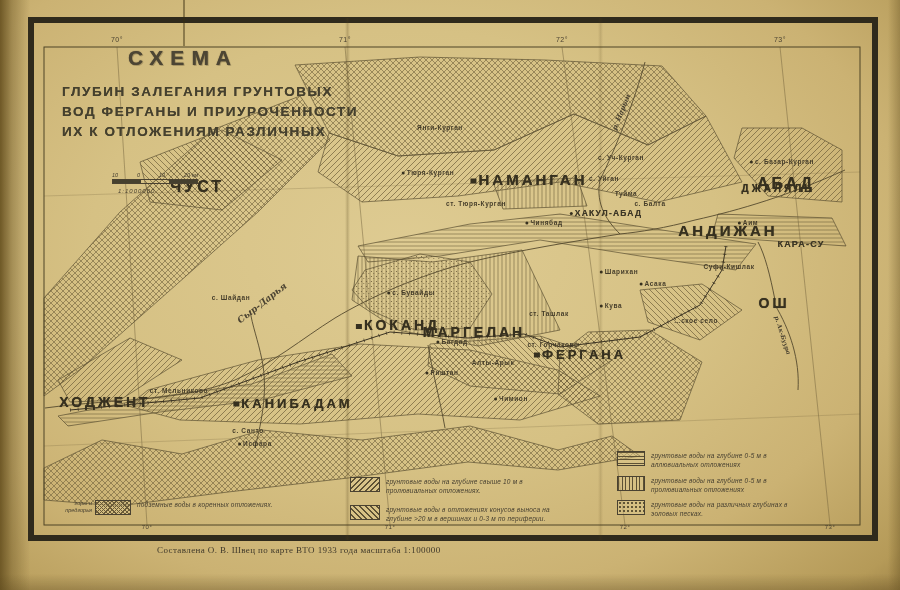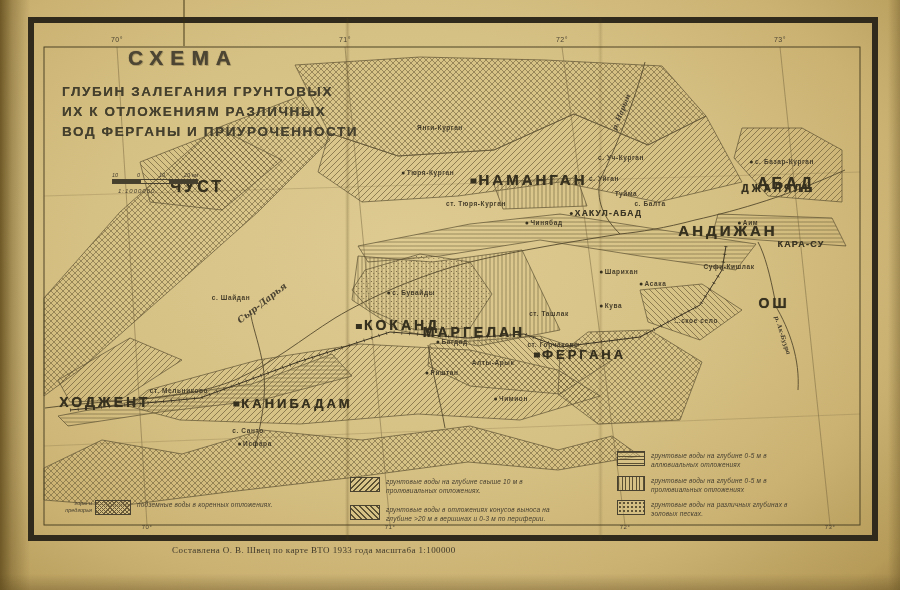--- a/index.html
+++ b/index.html
@@ -64,21 +64,21 @@
     repeating-linear-gradient(135deg,transparent 0 2px,#6b5b38 2px 3px);}
   .sw-dr{background-image:repeating-linear-gradient(135deg,transparent 0 2.5px,#5d5134 2.5px 4px);}
   .sw-dl{background-image:repeating-linear-gradient(45deg,transparent 0 2.5px,#5d5134 2.5px 4px);}
   .sw-hl{background-image:repeating-linear-gradient(to bottom,#5d5134 0 1px,transparent 1px 3.5px);}
   .sw-vl{background-image:repeating-linear-gradient(to right,#5d5134 0 1px,transparent 1px 3.5px);}
   .sw-dt{background-image:radial-gradient(#5d5134 .7px,transparent .9px);background-size:4px 4px;}
   .leg-text{font-size:6.5px;font-style:italic;line-height:9px;margin-left:6px;letter-spacing:.2px;}
 
   
   .caption{position:absolute;left:157px;top:546px;font-family:"Liberation Serif",serif;
-    font-size:9px;line-height:9.5px;color:#3f382a;letter-spacing:.4px;margin-left:15px;}
+    font-size:9px;line-height:9.5px;color:#3f382a;letter-spacing:.4px;}
 </style>
 </head>
 <body>
 
 <div id="stage">
 
   <svg width="900" height="590" viewBox="0 0 900 590">
     <defs>
       <pattern id="xh" width="6" height="6" patternUnits="userSpaceOnUse">
         <path d="M0,6 L6,0 M0,0 L6,6" stroke="#6f5f3a" stroke-width="0.6"></path>
@@ -207,22 +207,22 @@
       <div class="maplabel minor" style="left: 248px; top: 430px; transform: translate(-50%, -50%) rotate(0deg);"><span>с. Санто</span></div>
       <div class="maplabel minor" style="left: 255px; top: 443px; transform: translate(-50%, -50%) rotate(0deg);"><span class="sym dot"></span><span>Исфара</span></div>
       <div class="maplabel river" style="left: 262px; top: 303px; font-size: 9px; transform: translate(-50%, -50%) rotate(-38deg);"><span>Сыр-Дарья</span></div>
       <div class="maplabel river" style="left: 621px; top: 112px; font-size: 7px; transform: translate(-50%, -50%) rotate(-68deg);"><span>р. Нарын</span></div>
       <div class="maplabel river" style="left: 783px; top: 335px; font-size: 6px; transform: translate(-50%, -50%) rotate(72deg);"><span>р. Ак-Буура</span></div>
     </div>
 
   <div class="title-block">
     <div class="t-head">СХЕМА</div>
     <div class="t-line">ГЛУБИН ЗАЛЕГАНИЯ ГРУНТОВЫХ</div>
+    <div class="t-line">ВОД ФЕРГАНЫ И ПРИУРОЧЕННОСТИ</div>
     <div class="t-line">ИХ К ОТЛОЖЕНИЯМ РАЗЛИЧНЫХ</div>
-    <div class="t-line">ВОД ФЕРГАНЫ И ПРИУРОЧЕННОСТИ</div>
   </div>
 
   <div class="scalebar">
     <div class="ticks">
       <span>10</span>
       <span>0</span>
       <span>10</span>
       <span>20 км</span>
     </div>
     <div class="bar">

